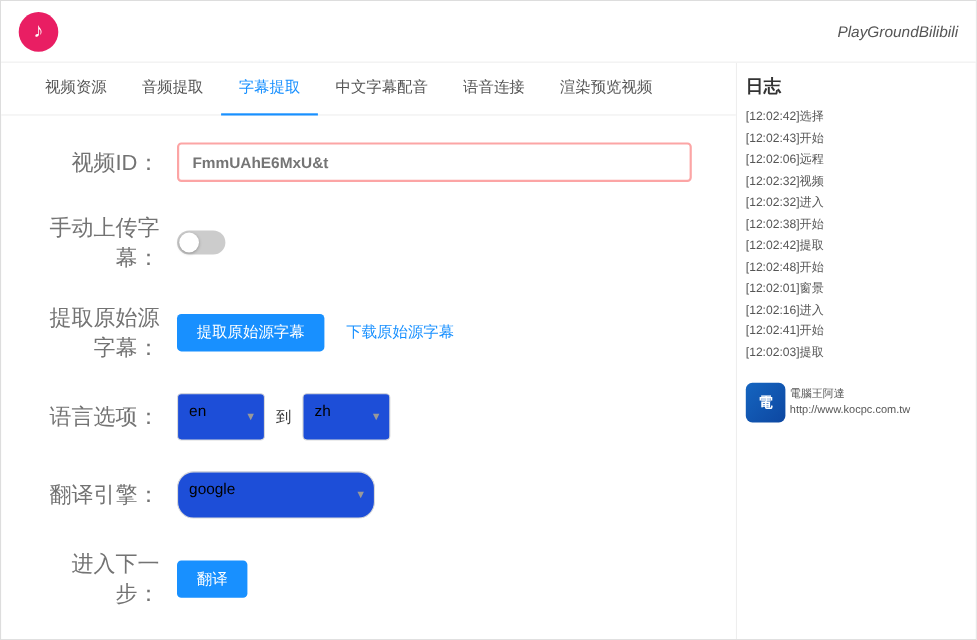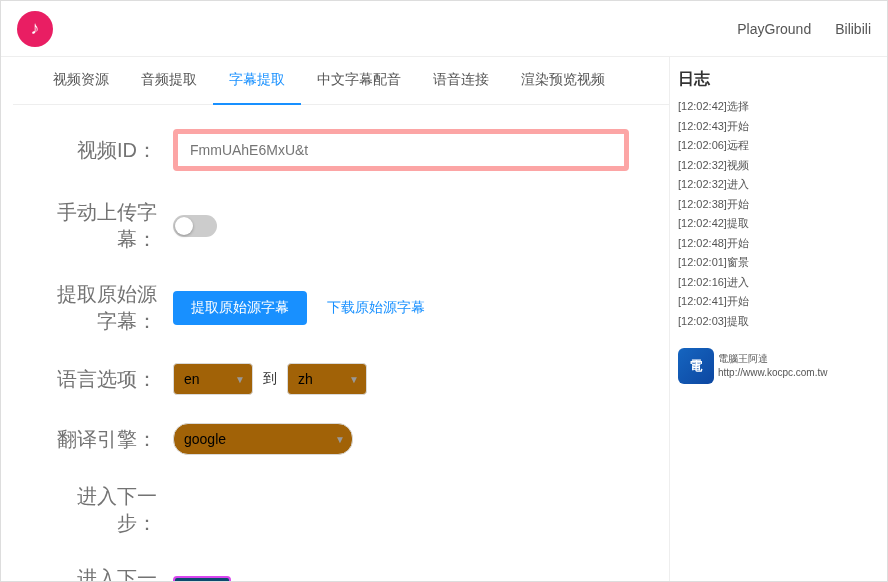--- a/index.html
+++ b/index.html
@@ -46,36 +46,35 @@
       display: flex;
       align-items: center;
       justify-content: center;
       color: white;
       font-size: 18px;
     }
 
     .header-nav {
       display: flex;
       align-items: flex-start;
-      gap: 24px;
+      font-style: italic;
     }
 
     .header-nav-item {
       color: #555;
       font-size: 14px;
       cursor: pointer;
       padding: 4px 0;
     }
 
     
     .main-layout {
       display: flex;
       flex: 1;
       overflow: hidden;
-      margin-left: 12px;
     }
 
     
     .content-area {
       flex: 1;
       display: flex;
       flex-direction: column;
       overflow: hidden;
     }
 
@@ -126,26 +125,27 @@
     }
 
     .form-control {
       flex: 1;
       max-width: 480px;
     }
 
     .text-input {
       width: 100%;
       padding: 8px 12px;
-      border: 5px solid #fca5a5;
+      border: 2px solid #fca5a5;
       border-radius: 4px;
       font-size: 14px;
       color: #c2410c;
       background: #fff;
       outline: none;
+      font-weight: bold;
     }
 
     
     .toggle-switch {
       width: 44px;
       height: 22px;
       background: #ccc;
       border-radius: 11px;
       position: relative;
       cursor: pointer;
@@ -203,23 +203,23 @@
     .select-wrapper {
       position: relative;
       display: inline-block;
     }
 
     .select-input {
       appearance: none;
       -webkit-appearance: none;
       border: 1px solid #d9d9d9;
       border-radius: 4px;
-      padding: 7px 28px 7px 10px;
-      font-size: 14px;
-      background: #a16207;
+      padding: 7px 28px 18px 10px;
+      font-size: 14px;
+      background: #1d4ed8;
       cursor: pointer;
       outline: none;
       min-width: 80px;
     }
 
     .select-arrow {
       position: absolute;
       right: 8px;
       top: 50%;
       transform: translateY(-50%);
@@ -359,20 +359,23 @@
                 <option value="baidu">baidu</option>
                 <option value="deepl">deepl</option>
               </select>
               <span class="select-arrow">▼</span>
             </div>
           </div>
         </div>
 
         <div class="form-row">
           <div class="form-label">进入下一步：</div>
+          <div class="form-control">
+            <button class="btn-primary">翻译</button>
+          </div>
         </div>
 
         <div class="form-row">
           <div class="form-label">进入下一步：</div>
           <div class="form-control">
             <button class="btn-disabled" disabled="">GO</button>
           </div>
         </div>
 
       </div>

